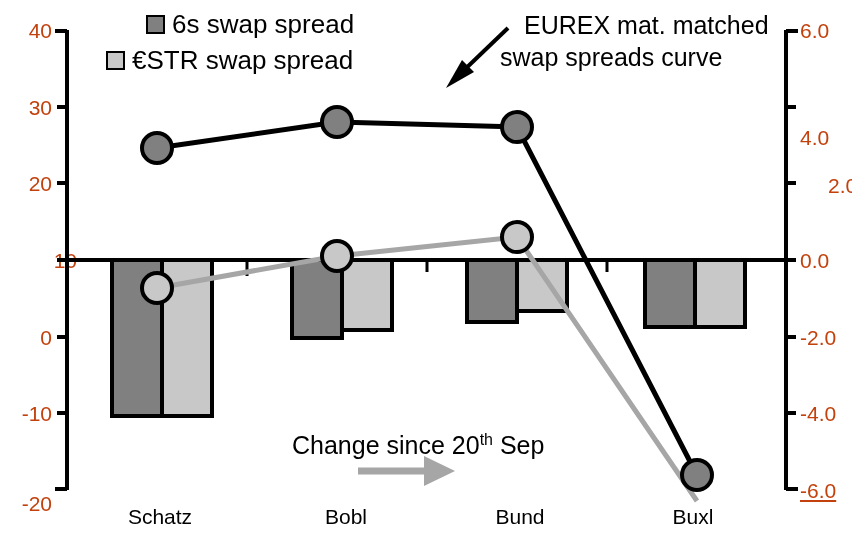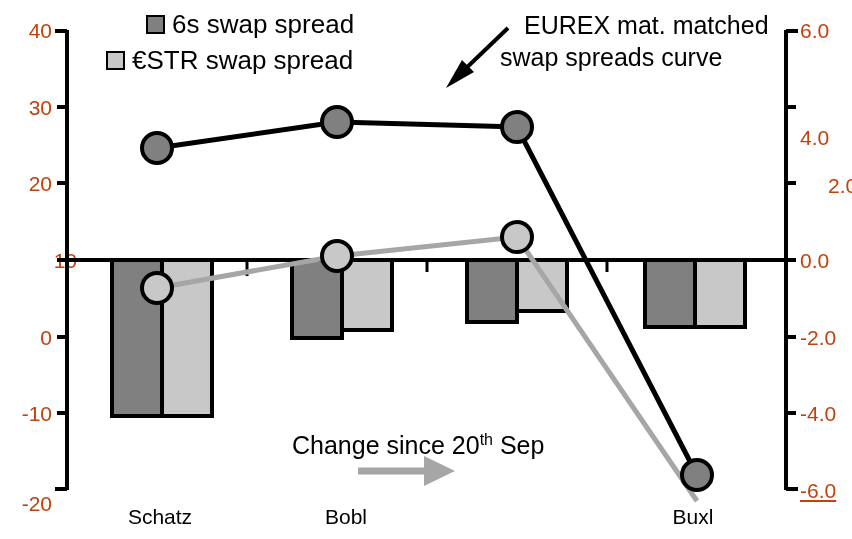--- a/index.html
+++ b/index.html
@@ -83,20 +83,21 @@
   <div class="axis-label right" style="left:800px; top:17px;  width:52px;">6.0</div>
   <div class="axis-label right" style="left:800px; top:88px;  width:52px;margin-top:36px;">4.0</div>
   <div class="axis-label right" style="left:800px; top:172px; width:52px;margin-left:28px;">2.0</div>
   <div class="axis-label right" style="left:800px; top:247px; width:52px;">0.0</div>
   <div class="axis-label right" style="left:800px; top:324px; width:52px;">-2.0</div>
   <div class="axis-label right" style="left:800px; top:400px; width:52px;">-4.0</div>
   <div class="axis-label right" style="left:800px; top:477px; width:52px;text-decoration:underline;">-6.0</div>
 
   <div class="cat-label" style="left:100px; top:503px; width:120px;">Schatz</div>
   <div class="cat-label" style="left:286px; top:503px; width:120px;">Bobl</div>
+  <div class="cat-label" style="left:460px; top:503px; width:120px;">Bund</div>
   <div class="cat-label" style="left:633px; top:503px; width:120px;">Buxl</div>
 
   <div class="legend-row" style="left:106px; top:11px;padding-left:40px;">
     <span class="legend-swatch" style="background:#808080;"></span>
     <span class="legend-text">6s swap spread</span>
   </div>
   <div class="legend-row" style="left:106px; top:47px;">
     <span class="legend-swatch" style="background:#c8c8c8;"></span>
     <span class="legend-text">€STR swap spread</span>
   </div>

